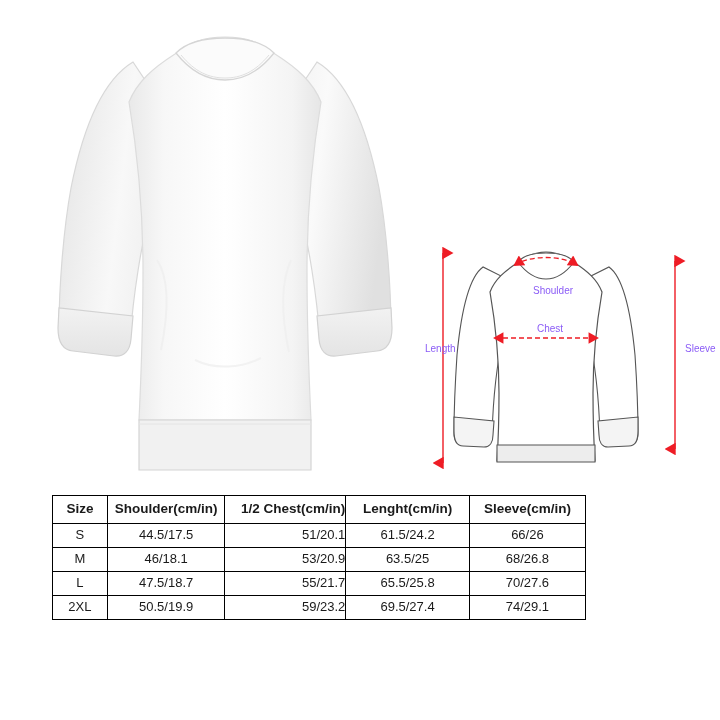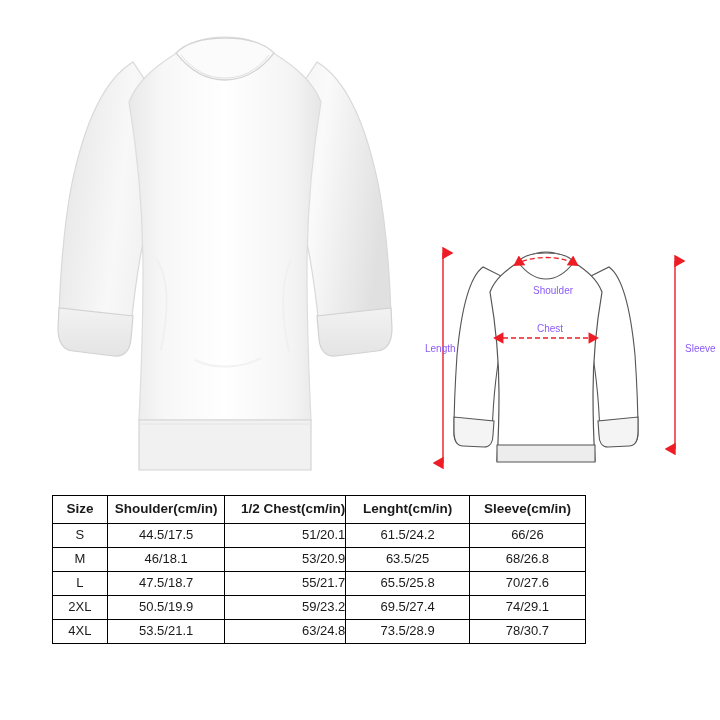--- a/index.html
+++ b/index.html
@@ -233,23 +233,16 @@
         <td class="c3">65.5/25.8</td>
         <td class="c4">70/27.6</td>
       </tr>
       <tr>
         <td class="size-col">2XL</td>
         <td class="c1">50.5/19.9</td>
         <td class="c2">59/23.2</td>
         <td class="c3">69.5/27.4</td>
         <td class="c4">74/29.1</td>
       </tr>
-      <tr>
-        <td class="size-col">4XL</td>
-        <td class="c1">53.5/21.1</td>
-        <td class="c2">63/24.8</td>
-        <td class="c3">73.5/28.9</td>
-        <td class="c4">78/30.7</td>
-      </tr>
     </tbody>
   </table>
 
 </div>
 
 </body></html>

